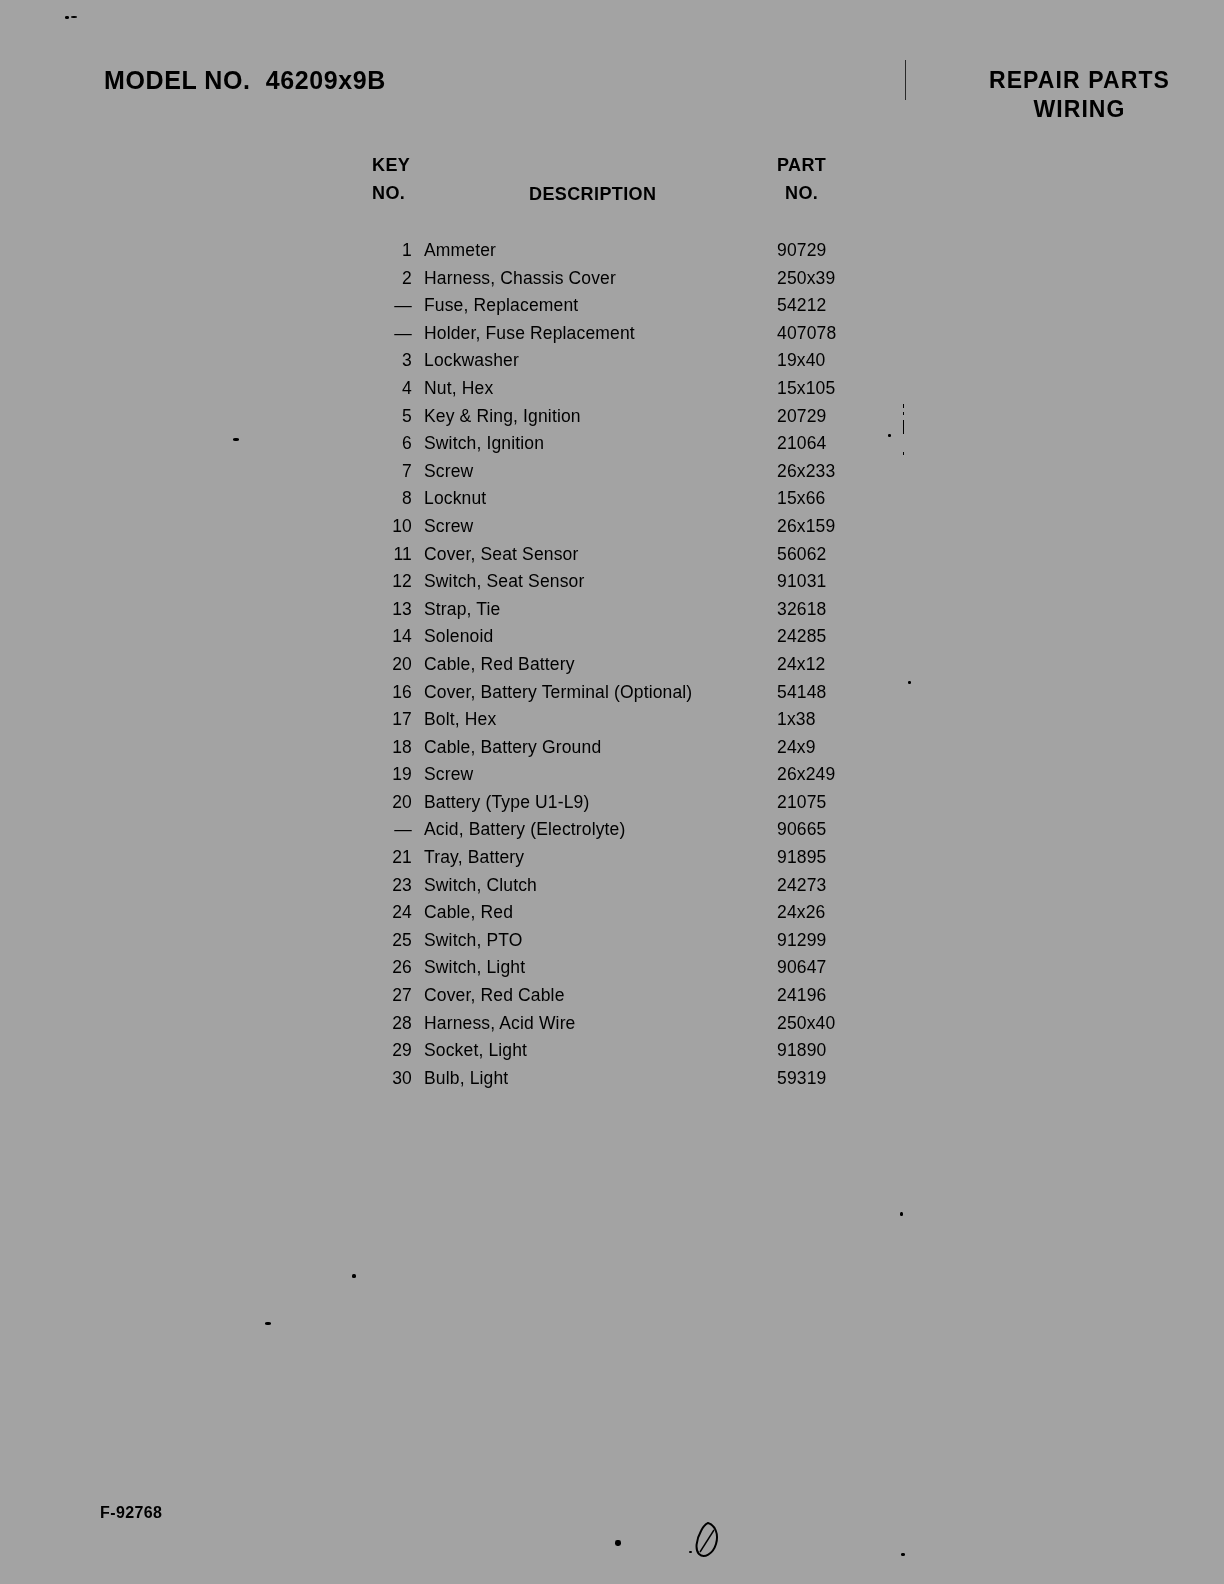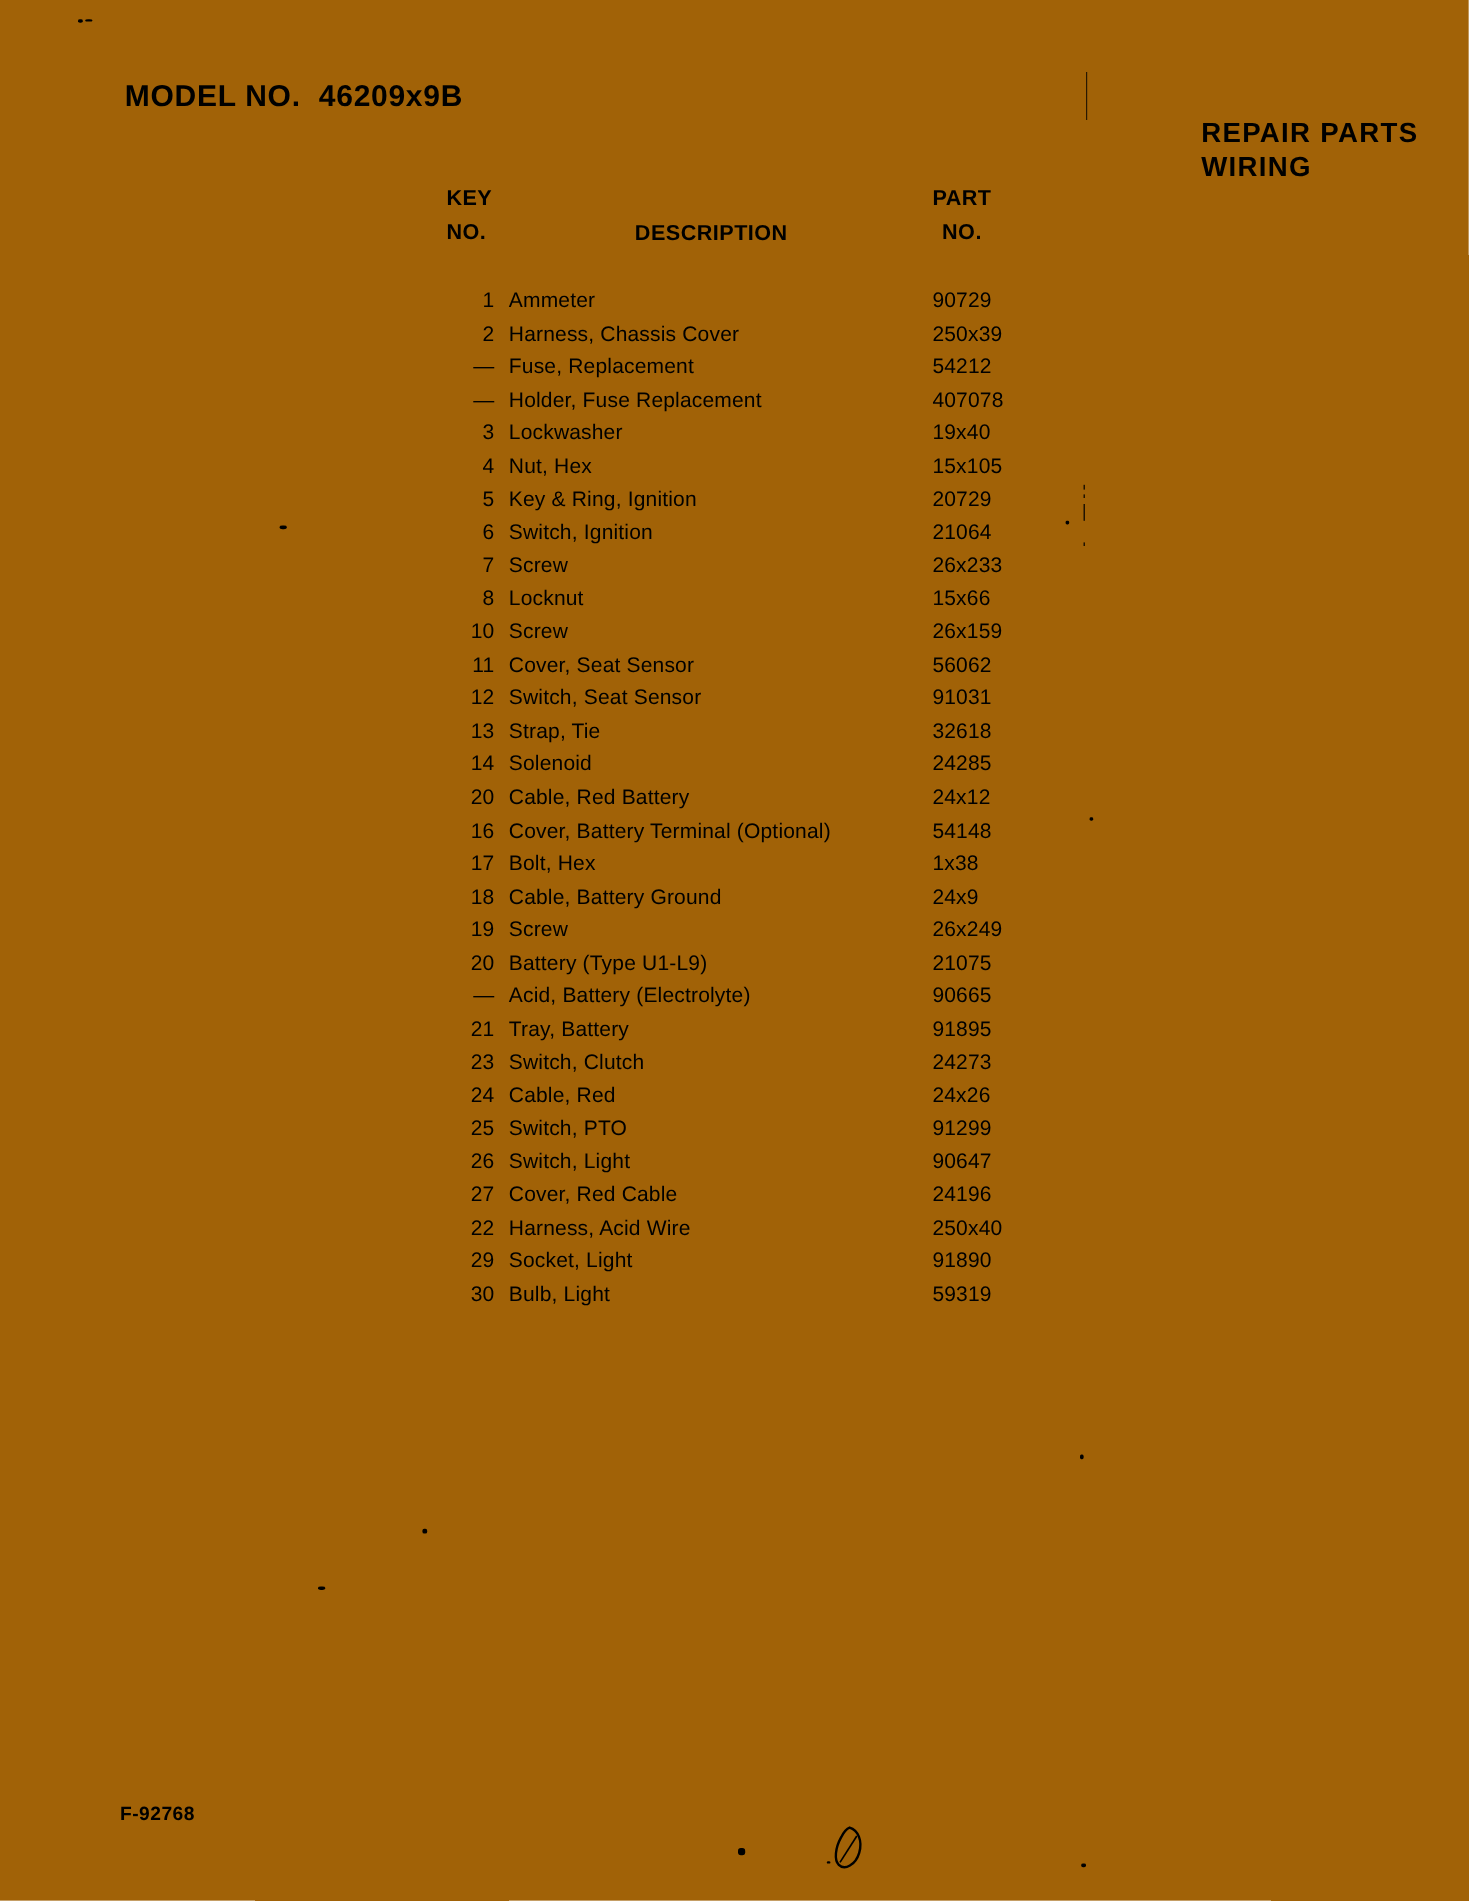--- a/index.html
+++ b/index.html
@@ -10,44 +10,43 @@
   }
   body {
     font-family: "Liberation Sans", sans-serif;
     color: #000000;
   }
   .page {
     position: relative;
     width: 1224px;
     height: 1584px;
     margin: 0 auto;
-    background: #a16207;
+    background: #a3a3a3;
     overflow: hidden;
   }
 
   
   .model-no {
     position: absolute;
     left: 104px;
     top: 66px;
     font-size: 25px;
     font-weight: bold;
     letter-spacing: 0.6px;
     white-space: pre;
   }
   .header-right {
     position: absolute;
-    right: 42px;
+    right: 54px;
     top: 66px;
-    text-align: left;
+    text-align: center;
     font-size: 23px;
     font-weight: bold;
     letter-spacing: 1.1px;
     line-height: 1.28;
-    margin-top: 30px;
   }
   .header-rule {
     position: absolute;
     left: 905px;
     top: 60px;
     width: 1px;
     height: 40px;
     background: #000;
     opacity: 0.75;
   }
@@ -307,21 +306,21 @@
           <span class="key">26</span>
           <span class="desc">Switch, Light</span>
           <span class="part">90647</span>
         </div>
         <div class="row">
           <span class="key">27</span>
           <span class="desc">Cover, Red Cable</span>
           <span class="part">24196</span>
         </div>
         <div class="row">
-          <span class="key">22</span>
+          <span class="key">28</span>
           <span class="desc">Harness, Acid Wire</span>
           <span class="part">250x40</span>
         </div>
         <div class="row">
           <span class="key">29</span>
           <span class="desc">Socket, Light</span>
           <span class="part">91890</span>
         </div>
         <div class="row">
           <span class="key">30</span>

